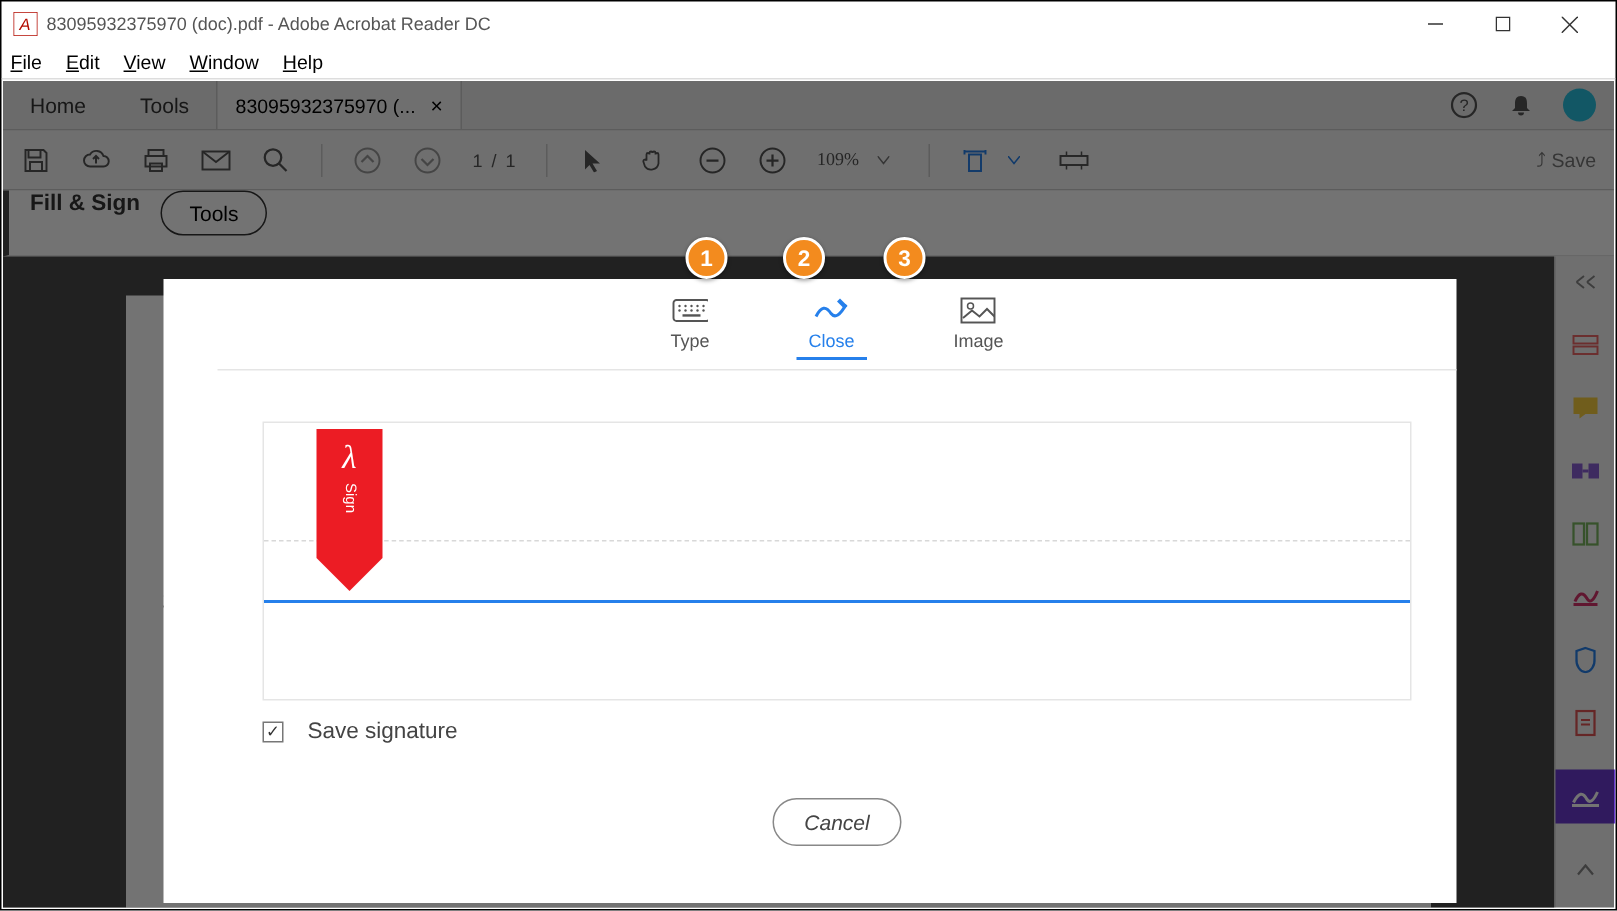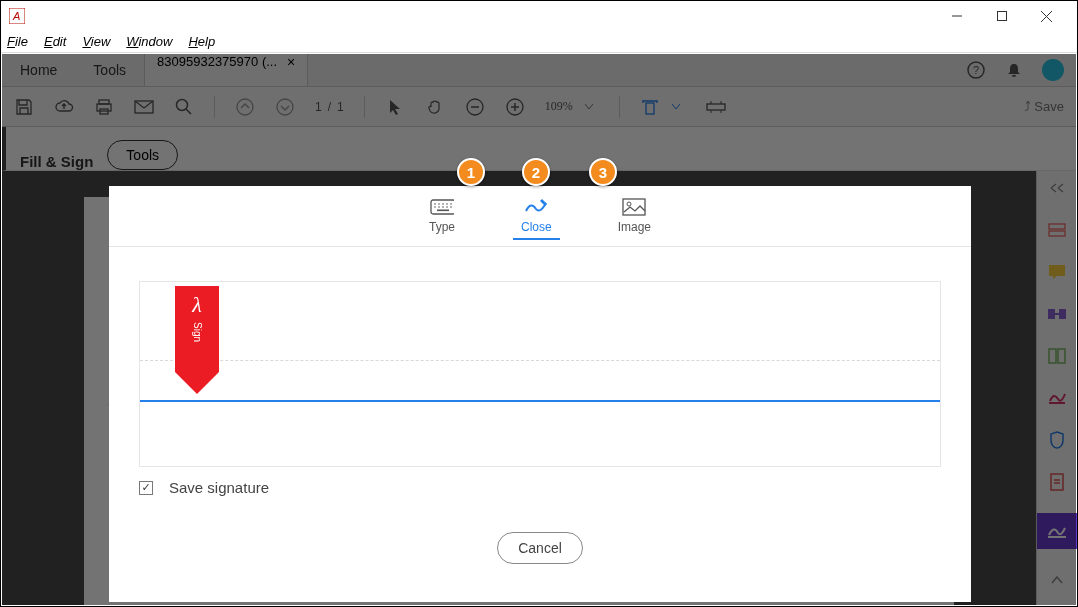--- a/index.html
+++ b/index.html
@@ -4,90 +4,91 @@
   <style>
     * { box-sizing: border-box; margin: 0; padding: 0; font-family: "Segoe UI", Arial, sans-serif; }
     body { width: 1078px; height: 607px; overflow: hidden; background: #fff; border: 1px solid #000; position: relative; }
     
     .titlebar { height: 30px; display: flex; align-items: center; padding: 0 8px; font-size: 12px; color: #555; }
     .titlebar .app-icon { width: 16px; height: 16px; margin-right: 6px; display: inline-flex; align-items: center; justify-content: center; }
     .titlebar .spacer { flex: 1; }
     .win-btn { width: 45px; height: 30px; display: inline-flex; align-items: center; justify-content: center; color: #333; }
     
     .menubar { height: 22px; display: flex; align-items: center; padding: 0 6px; font-size: 13px; border-bottom: 1px solid #ddd; }
-    .menubar span { margin-right: 16px; cursor: default; font-style: italic; }
+    .menubar span { margin-right: 16px; cursor: default; }
     .menubar span u { text-decoration: underline; }
     
     .dimlayer { position: absolute; left: 1px; top: 53px; right: 1px; bottom: 1px; }
     
     .tabbar { height: 33px; background: #ededed; display: flex; align-items: center; border-bottom: 1px solid #ccc; }
     .tabbar .navtab { padding: 12px 18px; height: 100%; display: flex; align-items: center; font-size: 14px; color: #333; }
-    .tabbar .doctab { background: #f6f6f6; height: 100%; display: flex; padding: 0 12px; font-size: 13px; border-left: 1px solid #ccc; border-right: 1px solid #ccc; }
+    .tabbar .doctab { background: #f6f6f6; height: 100%; display: flex; align-items: center; padding: 0 12px; font-size: 13px; border-left: 1px solid #ccc; border-right: 1px solid #ccc; }
     .tabbar .doctab .x { margin-left: 10px; font-size: 14px; }
     .tabbar .right { margin-left: auto; display: flex; align-items: center; padding-right: 12px; gap: 18px; }
     .avatar { width: 22px; height: 22px; border-radius: 50%; background: #28c1e0; }
     
     .toolbar { height: 40px; background: #f6f6f6; display: flex; align-items: center; padding: 0 12px; border-bottom: 1px solid #ccc; gap: 20px; font-size: 12px; color: #555; }
     .toolbar .sep { width: 1px; height: 22px; background: #ccc; }
     .tbicon { width: 20px; height: 20px; display: inline-flex; align-items: center; justify-content: center; color: #555; }
     .zoom { font-size: 12px; font-family: Liberation Serif, serif; }
     .share { margin-left: auto; color: #777; font-size: 13px; }
     
-    .fillsign { height: 44px; background: #fff; display: flex; align-items: flex-end; padding: 0 14px; border-left: 4px solid #4a4a4a; border-bottom: 1px solid #e5e5e5; }
+    .fillsign { height: 44px; background: #fff; display: flex; align-items: flex-start; padding: 0 14px; border-left: 4px solid #4a4a4a; border-bottom: 1px solid #e5e5e5; }
     .fillsign .title { font-weight: 600; font-size: 15px; color: #333; }
     .fillsign .tools { margin: 0 auto; display: flex; align-items: center; gap: 30px; color: #333; }
     .fillsign .send { background: #0a66ff; color: #fff; border-radius: 20px; padding: 7px 18px; font-weight: 600; font-size: 14px; }
     .fillsign .close { border: 1.5px solid #333; border-radius: 20px; padding: 6px 18px; font-size: 14px; margin-left: 14px; }
     
     .docbg { position: absolute; left: 0; right: 40px; top: 117px; bottom: 0; background: #4a4a4a; display: flex; justify-content: center; padding-top: 26px; }
     .page { width: 870px; background: #fff; padding: 40px 24px; }
     .page h1 { font-size: 38px; font-weight: 700; }
     .page .sig { margin-top: 110px; font-size: 20px; font-weight: 600; }
     
     .rightrail { position: absolute; right: 0; top: 117px; bottom: 0; width: 40px; background: #f6f6f6; border-left: 1px solid #ccc; display: flex; flex-direction: column; align-items: center; padding-top: 6px; gap: 20px; }
     .rail-ic { width: 22px; height: 22px; display: flex; align-items: center; justify-content: center; }
     .rail-active { background: #6b3bd1; width: 40px; height: 36px; display: flex; align-items: center; justify-content: center; }
     
     .dim { position: absolute; inset: 0; background: rgba(0,0,0,0.55); }
     
-    .dialog { position: absolute; left: 108px; top: 185px; width: 862px; height: 416px; background: #fff; display: flex; flex-direction: column; }
+    .dialog { position: absolute; left: 108px; top: 185px; width: 862px; height: 416px; background: #fff; display: flex; flex-direction: column; padding-left: 36px; }
     .dlg-tabs { height: 61px; display: flex; justify-content: center; align-items: center; gap: 50px; border-bottom: 1px solid #e5e5e5; }
     .dlg-tab { display: flex; flex-direction: column; align-items: center; gap: 4px; font-size: 12px; color: #555; padding: 4px 8px; cursor: pointer; }
     .dlg-tab.active { color: #2680eb; border-bottom: 2px solid #2680eb; margin-bottom: -1px; }
     .dlg-tab .ticon { width: 24px; height: 18px; display: flex; align-items: center; justify-content: center; }
     
     .sigarea { margin: 34px 30px 12px 30px; border: 1px solid #e5e5e5; height: 186px; position: relative; }
     .dashed { position: absolute; left: 0; right: 0; top: 78px; border-top: 1.5px dashed #d8d8d8; }
     .blueline { position: absolute; left: 0; right: 0; top: 118px; border-top: 2px solid #2680eb; }
     
     .pointer { position: absolute; left: 35px; top: 4px; width: 44px; height: 110px; }
     .pointer .rect { width: 44px; height: 86px; background: #ec1c24; display: flex; flex-direction: column; align-items: center; justify-content: flex-start; padding-top: 6px; }
     .pointer .tri { width: 0; height: 0; border-left: 22px solid transparent; border-right: 22px solid transparent; border-top: 22px solid #ec1c24; }
     .pointer .lambda { color: #fff; font-size: 22px; font-style: italic; font-family: Georgia, serif; }
     .pointer .vtext { color: #fff; font-size: 10px; writing-mode: vertical-rl; margin-top: 4px; }
     
     .savechk { display: flex; align-items: center; gap: 16px; margin-left: 30px; font-size: 15px; color: #444; }
     .chkbox { width: 14px; height: 14px; border: 1.5px solid #777; display: inline-flex; align-items: center; justify-content: center; font-size: 11px; color: #333; }
     
     .dlg-btns { display: flex; justify-content: center; gap: 14px; margin-top: 36px; }
-    .btn-cancel { border: 1.5px solid #888; border-radius: 20px; padding: 7px 20px; font-size: 14px; color: #444; background: #fff; }
+    .btn-cancel { border: 1.5px solid #888; border-radius: 20px; padding: 7px 20px; font-size: 14px; color: #444; background: #fff; font-style: italic; }
     .btn-apply { border: none; border-radius: 20px; padding: 8px 22px; font-size: 14px; color: #fff; background: #9bc7ef; font-weight: 600; }
     
     .circ { position: absolute; width: 28px; height: 28px; border-radius: 50%; background: #f38b1e; border: 2.5px solid #fff; color: #fff; font-weight: 700; font-size: 15px; display: flex; align-items: center; justify-content: center; box-shadow: 0 1px 3px rgba(0,0,0,0.4); z-index: 50; }
   </style>
 </head>
 <body>
 
 <div class="titlebar">
   <span class="app-icon">
     <svg width="16" height="16">
         <rect x="0" y="0" width="16" height="16" fill="#fff" stroke="#b30b00"></rect>
         <text x="4" y="12" font-size="11" fill="#b30b00" font-family="Georgia" font-style="italic">A</text>
       </svg>
   </span>
+  <span>83095932375970 (doc).pdf - Adobe Acrobat Reader DC</span>
   <span class="spacer"></span>
   <span class="win-btn">
       <svg width="10" height="10">
         <line x1="0" y1="5" x2="10" y2="5" stroke="#333"></line>
       </svg>
     </span>
   <span class="win-btn">
       <svg width="10" height="10">
         <rect x="0.5" y="0.5" width="9" height="9" fill="none" stroke="#333"></rect>
       </svg>

